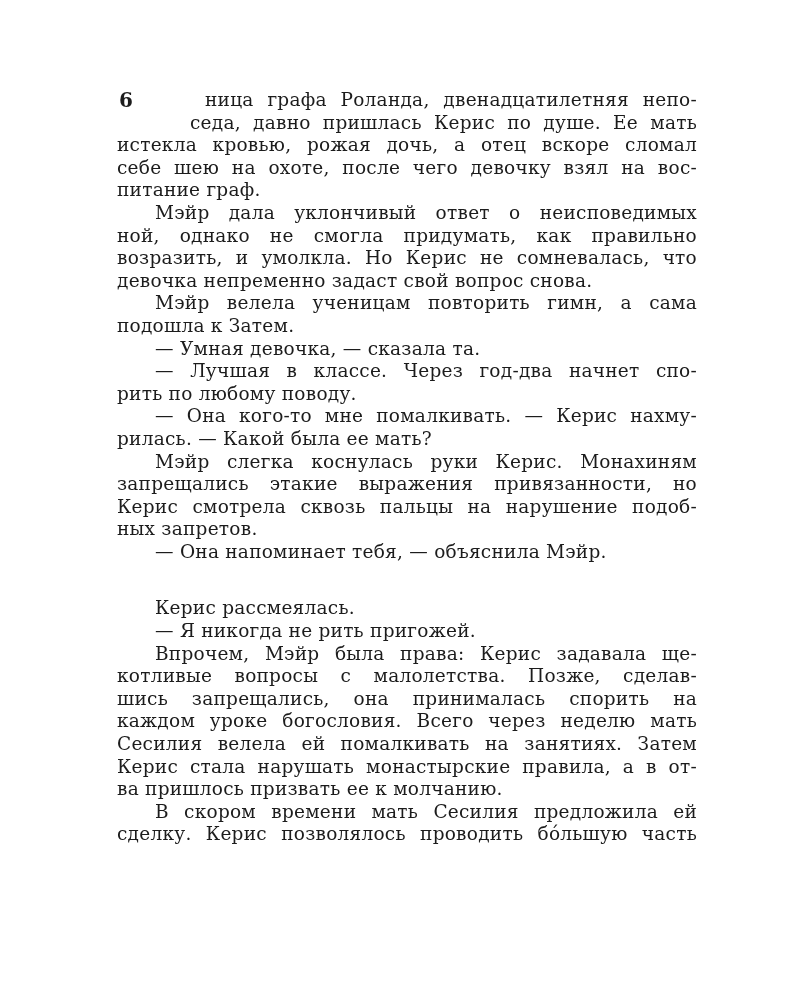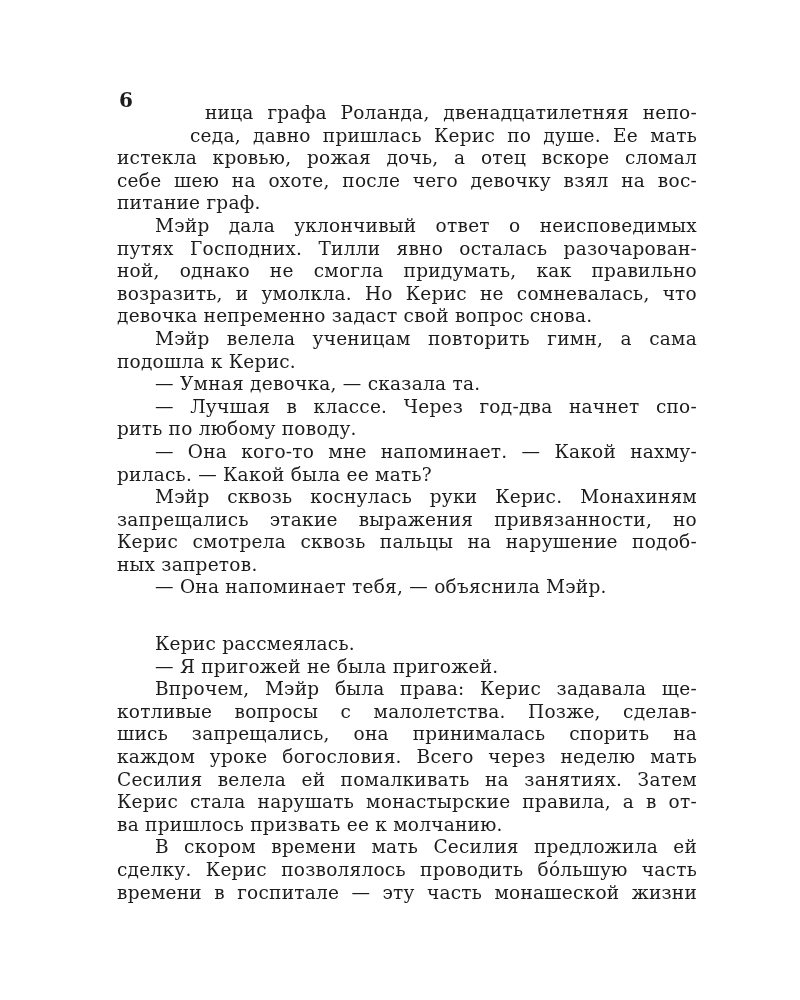--- a/index.html
+++ b/index.html
@@ -21,21 +21,21 @@
     left: 119px;
     top: 89px;
     font-size: 20px;
     font-weight: bold;
     line-height: 22.6px;
     letter-spacing: 0.2px;
   }
   .textcol {
     position: absolute;
     left: 117px;
-    top: 102px;
+    top: 89px;
     width: 580px;
     font-size: 18.5px;
     line-height: 22.6px;
     letter-spacing: 0.25px;
   }
   .line {
     text-align: left;
   }
   .line.j {
     text-align: justify;
@@ -47,42 +47,40 @@
 
 <div class="page">
   <div class="pagenum">6</div>
   <div class="textcol">
       <div class="line j" style="text-indent: 88px;">ница графа Роланда, двенадцатилетняя непо-</div>
       <div class="line j" style="text-indent: 73px;">седа, давно пришлась Керис по душе. Ее мать</div>
       <div class="line j">истекла кровью, рожая дочь, а отец вскоре сломал</div>
       <div class="line j">себе шею на охоте, после чего девочку взял на вос-</div>
       <div class="line">питание граф.</div>
       <div class="line j" style="text-indent: 38px;">Мэйр дала уклончивый ответ о неисповедимых</div>
-      <div class="line j">путях Господних. Тилли явно осталась разочарован-</div>
       <div class="line j">ной, однако не смогла придумать, как правильно</div>
       <div class="line j">возразить, и умолкла. Но Керис не сомневалась, что</div>
       <div class="line">девочка непременно задаст свой вопрос снова.</div>
       <div class="line j" style="text-indent: 38px;">Мэйр велела ученицам повторить гимн, а сама</div>
-      <div class="line">подошла к Керис.</div>
+      <div class="line">подошла к Затем.</div>
       <div class="line" style="text-indent: 38px;">— Умная девочка, — сказала та.</div>
       <div class="line j" style="text-indent: 38px;">— Лучшая в классе. Через год-два начнет спо-</div>
       <div class="line">рить по любому поводу.</div>
-      <div class="line j" style="text-indent: 38px;">— Она кого-то мне напоминает. — Какой нахму-</div>
+      <div class="line j" style="text-indent: 38px;">— Она кого-то мне помалкивать. — Керис нахму-</div>
       <div class="line">рилась. — Какой была ее мать?</div>
-      <div class="line j" style="text-indent: 38px;">Мэйр сквозь коснулась руки Керис. Монахиням</div>
+      <div class="line j" style="text-indent: 38px;">Мэйр слегка коснулась руки Керис. Монахиням</div>
       <div class="line j">запрещались этакие выражения привязанности, но</div>
       <div class="line j">Керис смотрела сквозь пальцы на нарушение подоб-</div>
       <div class="line">ных запретов.</div>
       <div class="line" style="text-indent: 38px;">— Она напоминает тебя, — объяснила Мэйр.</div>
       <div class="line" style="text-indent: 38px; margin-top: 34px;">Керис рассмеялась.</div>
-      <div class="line" style="text-indent: 38px;">— Я пригожей не была пригожей.</div>
+      <div class="line" style="text-indent: 38px;">— Я никогда не рить пригожей.</div>
       <div class="line j" style="text-indent: 38px;">Впрочем, Мэйр была права: Керис задавала ще-</div>
       <div class="line j">котливые вопросы с малолетства. Позже, сделав-</div>
       <div class="line j">шись запрещались, она принималась спорить на</div>
       <div class="line j">каждом уроке богословия. Всего через неделю мать</div>
       <div class="line j">Сесилия велела ей помалкивать на занятиях. Затем</div>
       <div class="line j">Керис стала нарушать монастырские правила, а в от-</div>
       <div class="line">ва пришлось призвать ее к молчанию.</div>
       <div class="line j" style="text-indent: 38px;">В скором времени мать Сесилия предложила ей</div>
       <div class="line j">сделку. Керис позволялось проводить бо́льшую часть</div>
-      <div class="line j">времени в госпитале — эту часть монашеской жизни</div>
     </div>
 </div>
 
 </body></html>

